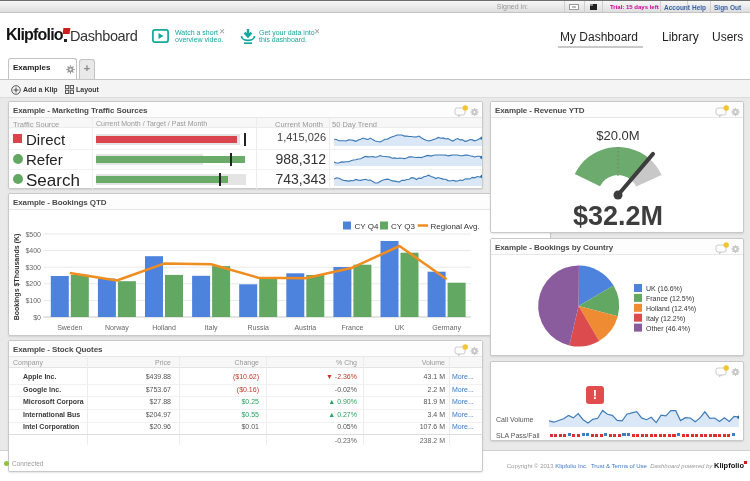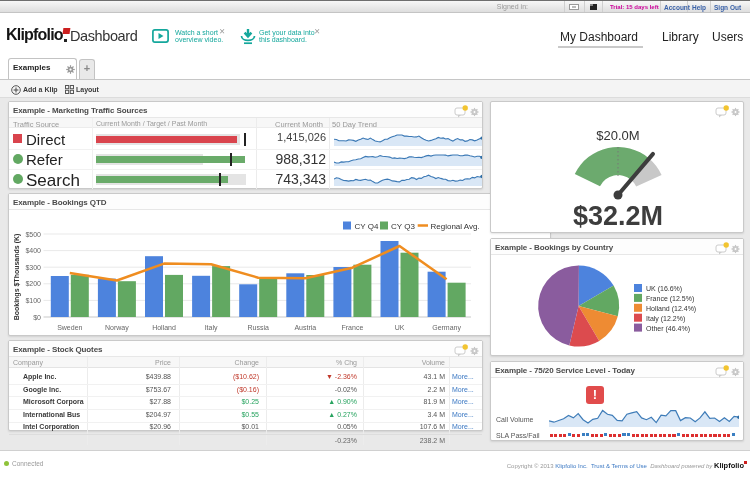--- a/index.html
+++ b/index.html
@@ -206,21 +206,21 @@
         <text x="389.5" y="120" font-size="7" fill="#666" text-anchor="middle" font-family="Liberation Sans, sans-serif">UK</text>
         <text x="436.6" y="120" font-size="7" fill="#666" text-anchor="middle" font-family="Liberation Sans, sans-serif">Germany</text>
         <rect x="333" y="11.5" width="8" height="8" fill="#4d83dd"></rect>
         <text x="344.5" y="18.5" font-size="8" fill="#333" font-family="Liberation Sans, sans-serif">CY Q4</text>
         <rect x="370" y="11.5" width="8" height="8" fill="#62a862"></rect>
         <text x="381" y="18.5" font-size="8" fill="#333" font-family="Liberation Sans, sans-serif">CY Q3</text>
         <line x1="407.7" y1="15.5" x2="418" y2="15.5" stroke="#ef8d20" stroke-width="2.5"></line>
         <text x="420.5" y="18.5" font-size="8" fill="#333" font-family="Liberation Sans, sans-serif">Regional Avg.</text>
       </svg>
 </div>
-<div class="panel" style="left:8px;top:340px;width:475px;height:91px">
+<div class="panel" style="left:8px;top:340px;width:475px;height:132px">
 <div class="ptitle">
         <span>Example - Stock Quotes</span>
       </div>
 <svg width="26" height="14" style="position:absolute;right:2px;top:2px">
         <rect x="1" y="4" width="10" height="7" rx="2" fill="#fff" stroke="#cccccc" stroke-width="1"></rect>
         <path d="M4,11 L4,13.5 L7,11" fill="#cccccc"></path>
         <circle cx="11.2" cy="4" r="2.7" fill="#f2c430"></circle>
         <g stroke="#c6c6c6" stroke-width="1.2">
           <circle cx="20.5" cy="8" r="2.5" fill="none"></circle>
           <line x1="20.5" y1="3.9" x2="20.5" y2="12.1"></line>
@@ -273,20 +273,23 @@
 <div class="abs" style="left:87px;top:82.3px;width:75px;font-size:7px;color:#555;text-align:right">$20.96</div>
 <div class="abs" style="left:175px;top:82.3px;width:75px;font-size:7px;color:#555;text-align:right">$0.01</div>
 <div class="abs" style="left:273px;top:82.3px;width:75px;font-size:7px;color:#555;text-align:right">0.05%</div>
 <div class="abs" style="left:361px;top:82.3px;width:75px;font-size:7px;color:#555;text-align:right">107.6 M</div>
 <div class="abs" style="left:443px;top:82.3px;font-size:7px;color:#3b78c3">More...</div>
 <div class="abs" style="left:0;top:93px;width:473px;height:1px;background:#ddd"></div>
 <div class="abs" style="left:273px;top:96px;width:75px;font-size:7px;color:#666;text-align:right">-0.23%</div>
 <div class="abs" style="left:361px;top:96px;width:75px;font-size:7px;color:#666;text-align:right">238.2 M</div>
 </div>
 <div class="panel" style="left:490px;top:101px;width:254px;height:132px">
+<div class="ptitle">
+        <span>Example - Revenue YTD</span>
+      </div>
 <svg width="26" height="14" style="position:absolute;right:2px;top:2px">
         <rect x="1" y="4" width="10" height="7" rx="2" fill="#fff" stroke="#cccccc" stroke-width="1"></rect>
         <path d="M4,11 L4,13.5 L7,11" fill="#cccccc"></path>
         <circle cx="11.2" cy="4" r="2.7" fill="#f2c430"></circle>
         <g stroke="#c6c6c6" stroke-width="1.2">
           <circle cx="20.5" cy="8" r="2.5" fill="none"></circle>
           <line x1="20.5" y1="3.9" x2="20.5" y2="12.1"></line>
           <line x1="16.4" y1="8" x2="24.6" y2="8"></line>
           <line x1="17.6" y1="5.1" x2="23.4" y2="10.9"></line>
           <line x1="23.4" y1="5.1" x2="17.6" y2="10.9"></line>
@@ -332,23 +335,20 @@
         <text x="154" y="45.9" font-size="7" fill="#333" font-family="Liberation Sans, sans-serif">France (12.5%)</text>
         <rect x="142" y="48.8" width="8" height="8" fill="#ee8b33"></rect>
         <text x="154" y="55.8" font-size="7" fill="#333" font-family="Liberation Sans, sans-serif">Holland (12.4%)</text>
         <rect x="142" y="58.7" width="8" height="8" fill="#dc4b4e"></rect>
         <text x="154" y="65.7" font-size="7" fill="#333" font-family="Liberation Sans, sans-serif">Italy (12.2%)</text>
         <rect x="142" y="68.6" width="8" height="8" fill="#8a5c9e"></rect>
         <text x="154" y="75.6" font-size="7" fill="#333" font-family="Liberation Sans, sans-serif">Other (46.4%)</text>
       </svg>
 </div>
 <div class="panel" style="left:490px;top:361px;width:254px;height:80px">
-<div class="ptitle">
-        <span>Example - 75/20 Service Level - Today</span>
-      </div>
 <svg width="26" height="14" style="position:absolute;right:2px;top:2px">
         <rect x="1" y="4" width="10" height="7" rx="2" fill="#fff" stroke="#cccccc" stroke-width="1"></rect>
         <path d="M4,11 L4,13.5 L7,11" fill="#cccccc"></path>
         <circle cx="11.2" cy="4" r="2.7" fill="#f2c430"></circle>
         <g stroke="#c6c6c6" stroke-width="1.2">
           <circle cx="20.5" cy="8" r="2.5" fill="none"></circle>
           <line x1="20.5" y1="3.9" x2="20.5" y2="12.1"></line>
           <line x1="16.4" y1="8" x2="24.6" y2="8"></line>
           <line x1="17.6" y1="5.1" x2="23.4" y2="10.9"></line>
           <line x1="23.4" y1="5.1" x2="17.6" y2="10.9"></line>

